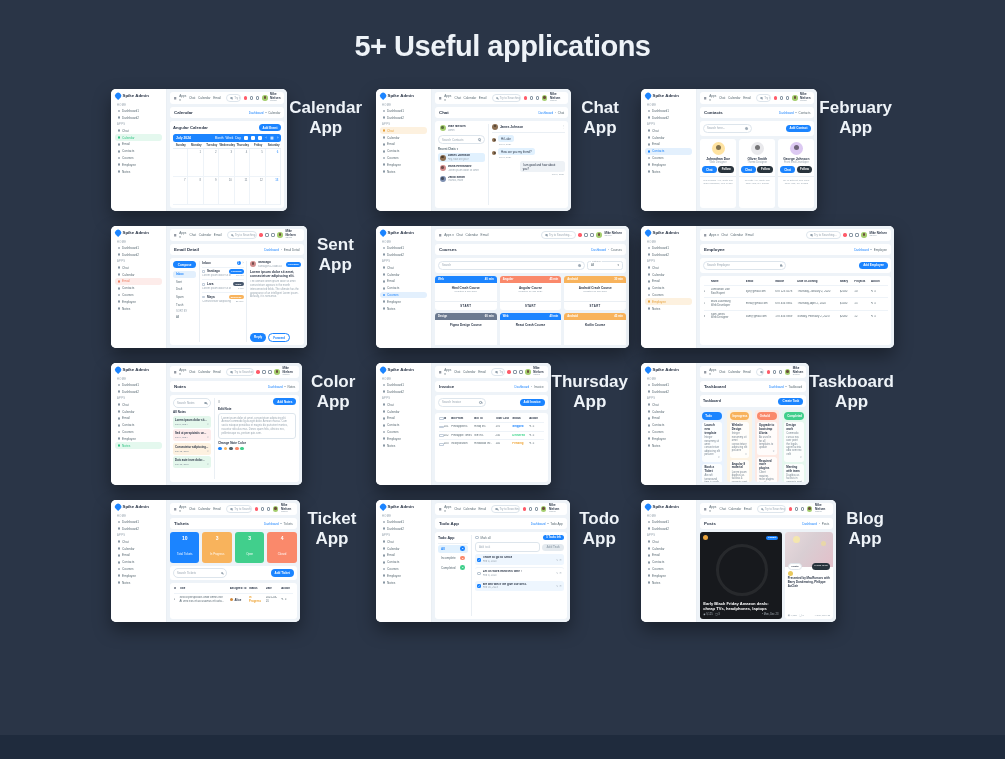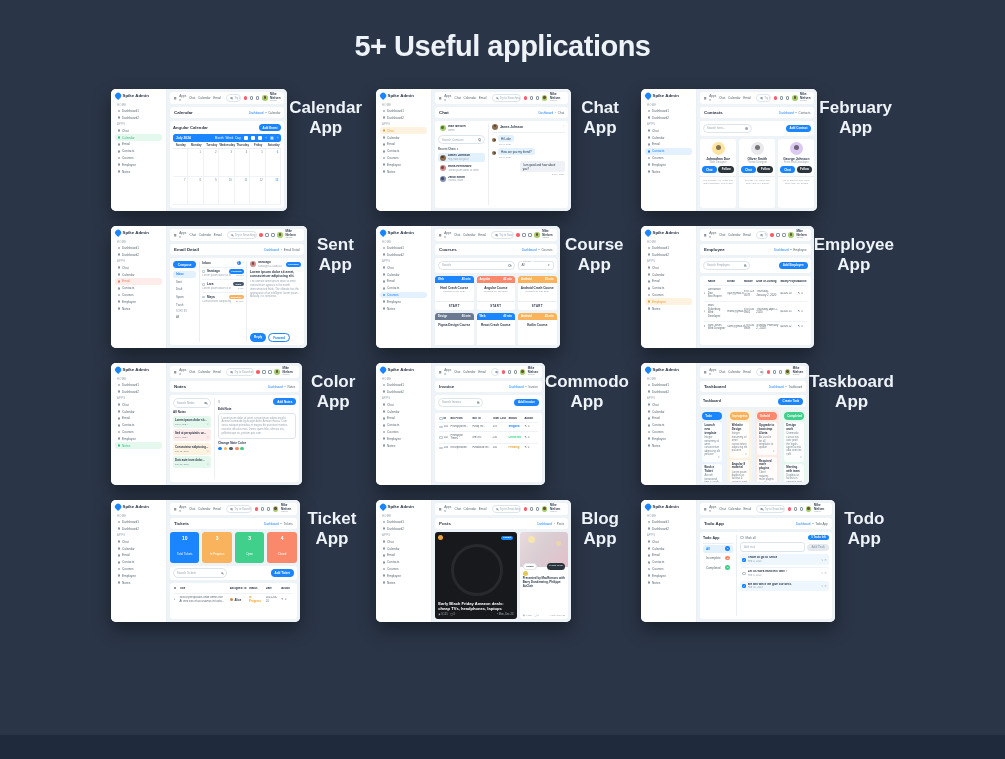--- a/index.html
+++ b/index.html
@@ -749,21 +749,20 @@
                 <span class="cch hc-orange">
                   <span>Android</span>
                   <span>45 min</span>
                 </span>
                 <b>Kotlin Course</b>
               </div>
     </div>
    </div>
   </section>
  </div>
- <figcaption class="cap">Course App</figcaption>
 </figure>
 
 <figure class="card">
  <div class="thumb">
   <aside class="side">
           <div class="logo-row">
             <span class="logo-mark"></span>
             <span class="logo-text">Spike Admin</span>
           </div>
           <div class="nav-sec">Home</div>
@@ -858,21 +857,20 @@
                 <span>178 456 8909</span>
                 <span>Sunday, February 2, 2020</span>
                 <span>$2000</span>
                 <span>12</span>
                 <span>✎ ✕</span>
               </div>
     </div>
    </div>
   </section>
  </div>
- <figcaption class="cap">Employee App</figcaption>
 </figure>
 
 <figure class="card">
  <div class="thumb">
   <aside class="side">
           <div class="logo-row">
             <span class="logo-mark"></span>
             <span class="logo-text">Spike Admin</span>
           </div>
           <div class="nav-sec">Home</div>
@@ -1058,21 +1056,21 @@
                 <span>Incorporation</span>
                 <span>Redwood Inc.</span>
                 <span>145</span>
                 <span class="st-orange">Pending</span>
                 <span>✎ ✕</span>
               </div>
     </div>
    </div>
   </section>
  </div>
- <figcaption class="cap">Commodo App</figcaption>
+ <figcaption class="cap">Thursday App</figcaption>
 </figure>
 
 <figure class="card">
  <div class="thumb">
   <aside class="side">
           <div class="logo-row">
             <span class="logo-mark"></span>
             <span class="logo-text">Spike Admin</span>
           </div>
           <div class="nav-sec">Home</div>
@@ -1273,65 +1271,84 @@
             <span class="tb-ic red"></span>
             <span class="tb-ic sq"></span>
             <span class="tb-ic sq"></span>
             <span class="tb-av"></span>
             <span class="tb-user">
               <b>Mike Nielsen</b>
               <i>admin</i>
             </span>
           </div>
    <div class="crumb">
-     <b>Posts</b>
+     <b>Todo App</b>
      <span class="bc">
               <a>Dashboard</a>
               <i class="bdot"></i>
-              <span>Posts</span>
+              <span>Todo App</span>
             </span>
    </div>
    <div class="bod">
-    <div class="blog">
-      <div class="bmain">
-        <div class="rowsb" style="position:relative">
-                  <span class="blogo"></span>
-                  <span class="bdg b-blue">Gadget</span>
-                </div>
-        <div class="btitle">Early Black Friday Amazon deals: cheap TVs, headphones, laptops</div>
-        <div class="bmeta">
-                  <span>◉ 9,125</span>
-                  <span>❏ 3</span>
-                  <span class="sp"></span>
-                  <span>• Mon, Dec 23</span>
-                </div>
-      </div>
-      <div class="bside">
-        <div class="bimg">
-          <div class="bimg-badges">
-                    <span class="wpill">Health</span>
-                    <span class="dpill">2 mins Read</span>
-                  </div>
+    <div class="panel todo">
+      <div class="td-left">
+        <div class="td-title">Todo App</div>
+        <div class="tf on">
+                  <span>All</span>
+                  <span class="nbdg" style="background:#1b84ff">5</span>
+                </div>
+        <div class="tf">
+                  <span>Incomplete</span>
+                  <span class="nbdg" style="background:#fa896b">2</span>
+                </div>
+        <div class="tf">
+                  <span>Completed</span>
+                  <span class="nbdg" style="background:#41cf8c">3</span>
+                </div>
+      </div>
+      <div class="td-right">
+        <div style="display:flex;align-items:center;gap:2px">
+          <span class="tchk"></span>
+          <span style="font-size:2.9px;color:#5b6b74">Mark all</span>
+          <span class="tleft-badge">5 Tasks left</span>
         </div>
-        <div class="bs-body">
-          <span class="bs-av"></span>
-          <div class="bs-t">Presented by MacRumors with Barry Donderwing, Philippe AuClair</div>
-          <div class="bs-meta">
-                    <span>◉ 4,125</span>
-                    <span>❏ 3</span>
-                    <span class="sp"></span>
-                    <span>• Sun, Dec 23</span>
-                  </div>
+        <div style="display:flex;gap:2px;align-items:center">
+          <span class="pill-input">Add task</span>
+          <span class="btn-gray">Add Task</span>
         </div>
+        <div class="titem done">
+                  <span class="tchk c">✓</span>
+                  <span class="stack">
+                    <b>I have to go to Office</b>
+                    <i>Feb 4, 2023</i>
+                  </span>
+                  <span class="ticn"><span>✎</span> <span>✕</span></span>
+                </div>
+        <div class="titem">
+                  <span class="tchk"></span>
+                  <span class="stack">
+                    <b>Let us work hard this time !</b>
+                    <i>Feb 8, 2023</i>
+                  </span>
+                  <span class="ticn"><span>✎</span> <span>✕</span></span>
+                </div>
+        <div class="titem done">
+                  <span class="tchk c">✓</span>
+                  <span class="stack">
+                    <b>We will win if we give our best.</b>
+                    <i>Feb 16, 2023</i>
+                  </span>
+                  <span class="ticn"><span>✎</span> <span>✕</span></span>
+                </div>
       </div>
     </div>
    </div>
   </section>
  </div>
- <figcaption class="cap">Blog App</figcaption>
+ <figcaption class="cap">Todo App</figcaption>
 </figure>
 
 <figure class="card">
  <div class="thumb">
   <aside class="side">
           <div class="logo-row">
             <span class="logo-mark"></span>
             <span class="logo-text">Spike Admin</span>
           </div>
           <div class="nav-sec">Home</div>
@@ -1361,81 +1378,62 @@
             <span class="tb-ic red"></span>
             <span class="tb-ic sq"></span>
             <span class="tb-ic sq"></span>
             <span class="tb-av"></span>
             <span class="tb-user">
               <b>Mike Nielsen</b>
               <i>admin</i>
             </span>
           </div>
    <div class="crumb">
-     <b>Todo App</b>
+     <b>Posts</b>
      <span class="bc">
               <a>Dashboard</a>
               <i class="bdot"></i>
-              <span>Todo App</span>
+              <span>Posts</span>
             </span>
    </div>
    <div class="bod">
-    <div class="panel todo">
-      <div class="td-left">
-        <div class="td-title">Todo App</div>
-        <div class="tf on">
-                  <span>All</span>
-                  <span class="nbdg" style="background:#1b84ff">5</span>
-                </div>
-        <div class="tf">
-                  <span>Incomplete</span>
-                  <span class="nbdg" style="background:#fa896b">2</span>
-                </div>
-        <div class="tf">
-                  <span>Completed</span>
-                  <span class="nbdg" style="background:#41cf8c">3</span>
-                </div>
-      </div>
-      <div class="td-right">
-        <div style="display:flex;align-items:center;gap:2px">
-          <span class="tchk"></span>
-          <span style="font-size:2.9px;color:#5b6b74">Mark all</span>
-          <span class="tleft-badge">5 Tasks left</span>
+    <div class="blog">
+      <div class="bmain">
+        <div class="rowsb" style="position:relative">
+                  <span class="blogo"></span>
+                  <span class="bdg b-blue">Gadget</span>
+                </div>
+        <div class="btitle">Early Black Friday Amazon deals: cheap TVs, headphones, laptops</div>
+        <div class="bmeta">
+                  <span>◉ 9,125</span>
+                  <span>❏ 3</span>
+                  <span class="sp"></span>
+                  <span>• Mon, Dec 23</span>
+                </div>
+      </div>
+      <div class="bside">
+        <div class="bimg">
+          <div class="bimg-badges">
+                    <span class="wpill">Health</span>
+                    <span class="dpill">2 mins Read</span>
+                  </div>
         </div>
-        <div style="display:flex;gap:2px;align-items:center">
-          <span class="pill-input">Add task</span>
-          <span class="btn-gray">Add Task</span>
+        <div class="bs-body">
+          <span class="bs-av"></span>
+          <div class="bs-t">Presented by MacRumors with Barry Donderwing, Philippe AuClair</div>
+          <div class="bs-meta">
+                    <span>◉ 4,125</span>
+                    <span>❏ 3</span>
+                    <span class="sp"></span>
+                    <span>• Sun, Dec 23</span>
+                  </div>
         </div>
-        <div class="titem done">
-                  <span class="tchk c">✓</span>
-                  <span class="stack">
-                    <b>I have to go to Office</b>
-                    <i>Feb 4, 2023</i>
-                  </span>
-                  <span class="ticn"><span>✎</span> <span>✕</span></span>
-                </div>
-        <div class="titem">
-                  <span class="tchk"></span>
-                  <span class="stack">
-                    <b>Let us work hard this time !</b>
-                    <i>Feb 8, 2023</i>
-                  </span>
-                  <span class="ticn"><span>✎</span> <span>✕</span></span>
-                </div>
-        <div class="titem done">
-                  <span class="tchk c">✓</span>
-                  <span class="stack">
-                    <b>We will win if we give our best.</b>
-                    <i>Feb 16, 2023</i>
-                  </span>
-                  <span class="ticn"><span>✎</span> <span>✕</span></span>
-                </div>
       </div>
     </div>
    </div>
   </section>
  </div>
- <figcaption class="cap">Todo App</figcaption>
+ <figcaption class="cap">Blog App</figcaption>
 </figure>
 
 </div>
 
 <div class="footer-band"></div>
 
 </body></html>

